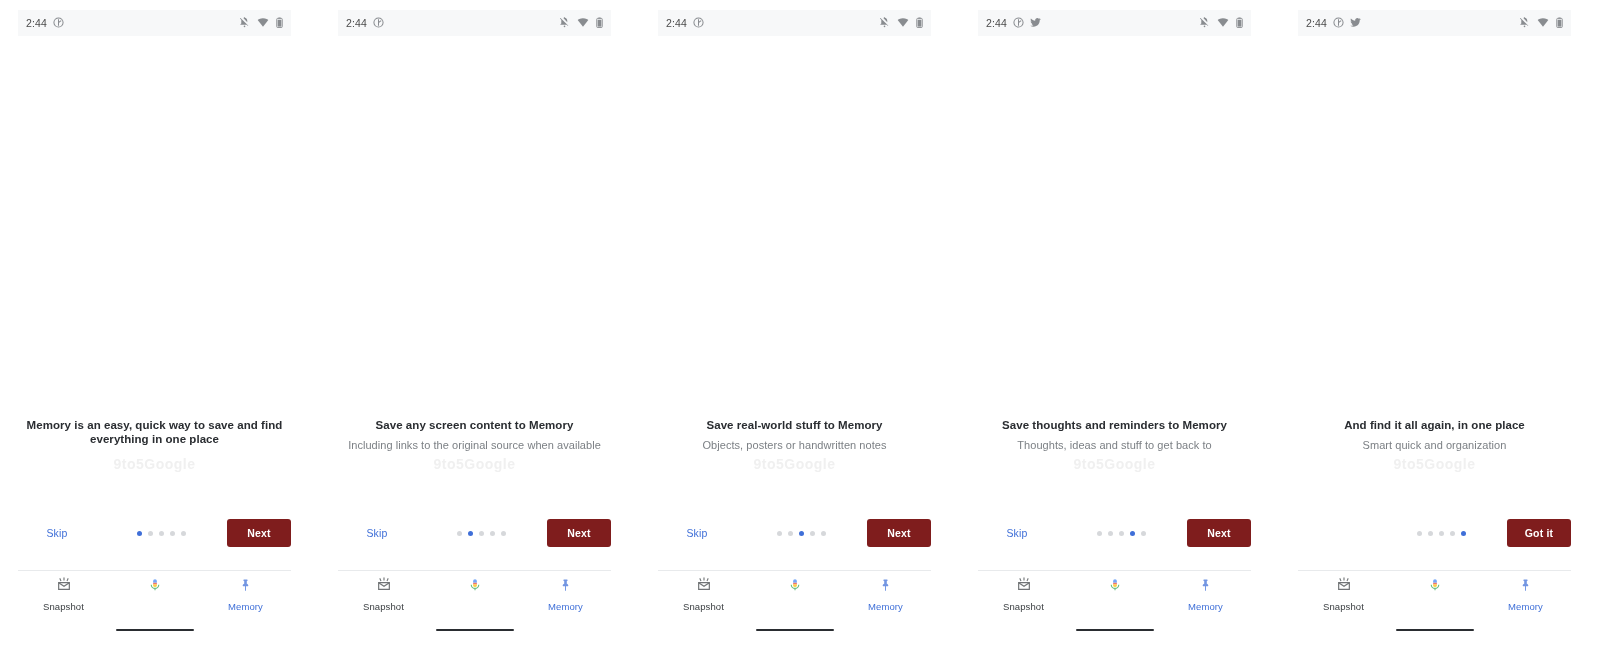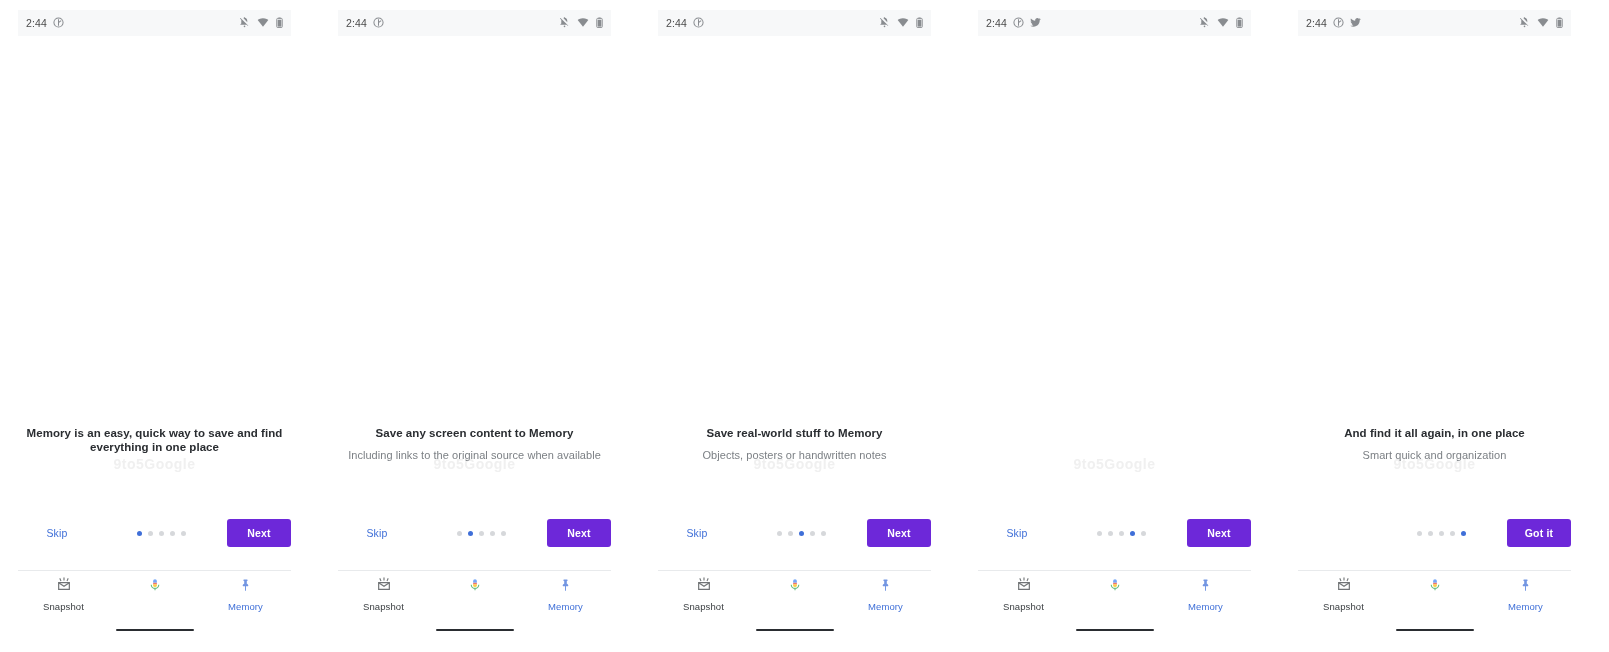--- a/index.html
+++ b/index.html
@@ -69,21 +69,21 @@
     right: 12px;
     top: 418px;
     text-align: center;
   }
   .headline {
     font-size: 11.5px;
     font-weight: bold;
     color: #2a2d31;
     line-height: 14.2px;
     letter-spacing: 0.05px;
-    margin: 8px;
+    margin: 0;
   }
   .subline {
     font-size: 11px;
     font-weight: normal;
     color: #7c8085;
     line-height: 14.2px;
     letter-spacing: 0.05px;
     margin: 6px 0 4px 0;
   }
   .watermark {
@@ -129,21 +129,21 @@
   }
   .dot {
     width: 5px;
     height: 5px;
     border-radius: 50%;
     background: #d6d8db;
   }
   .dot.active { background: #3f6fd8; }
   .cta {
     flex: 0 0 auto;
-    background: #6d28d9;
+    background: #7f1d1d;
     color: #ffffff;
     font-size: 10.5px;
     font-weight: bold;
     letter-spacing: 0.2px;
     border: none;
     border-radius: 3px;
     padding: 8px 0;
     width: 64px;
     text-align: center;
     cursor: pointer;
@@ -415,20 +415,24 @@
               <path d="M12 21 23.6 6.5C22.6 5.6 18.4 2.5 12 2.5S1.4 5.6.4 6.5z" fill="#5f6368"></path>
             </svg></span>
           <span class="sicon"><svg width="7" height="11" viewBox="0 0 14 24">
               <rect x="4" y="1" width="6" height="2" rx="1" fill="#5f6368"></rect>
               <rect x="1" y="3" width="12" height="20" rx="2" fill="none" stroke="#5f6368" stroke-width="2"></rect>
               <rect x="3" y="6" width="8" height="15" fill="#5f6368"></rect>
             </svg></span>
         </div>
       </div>
       <div class="watermark">9to5Google</div>
+      <div class="copy">
+        <div class="headline">Save thoughts and reminders to Memory</div>
+        <div class="subline">Thoughts, ideas and stuff to get back to</div>
+      </div>
       <div class="controls">
         <div class="skip">Skip</div>
         <div class="dots">
           <span class="dot"></span>
           <span class="dot"></span>
           <span class="dot"></span>
           <span class="dot active"></span>
           <span class="dot"></span>
         </div>
         <button class="cta">Next</button>

